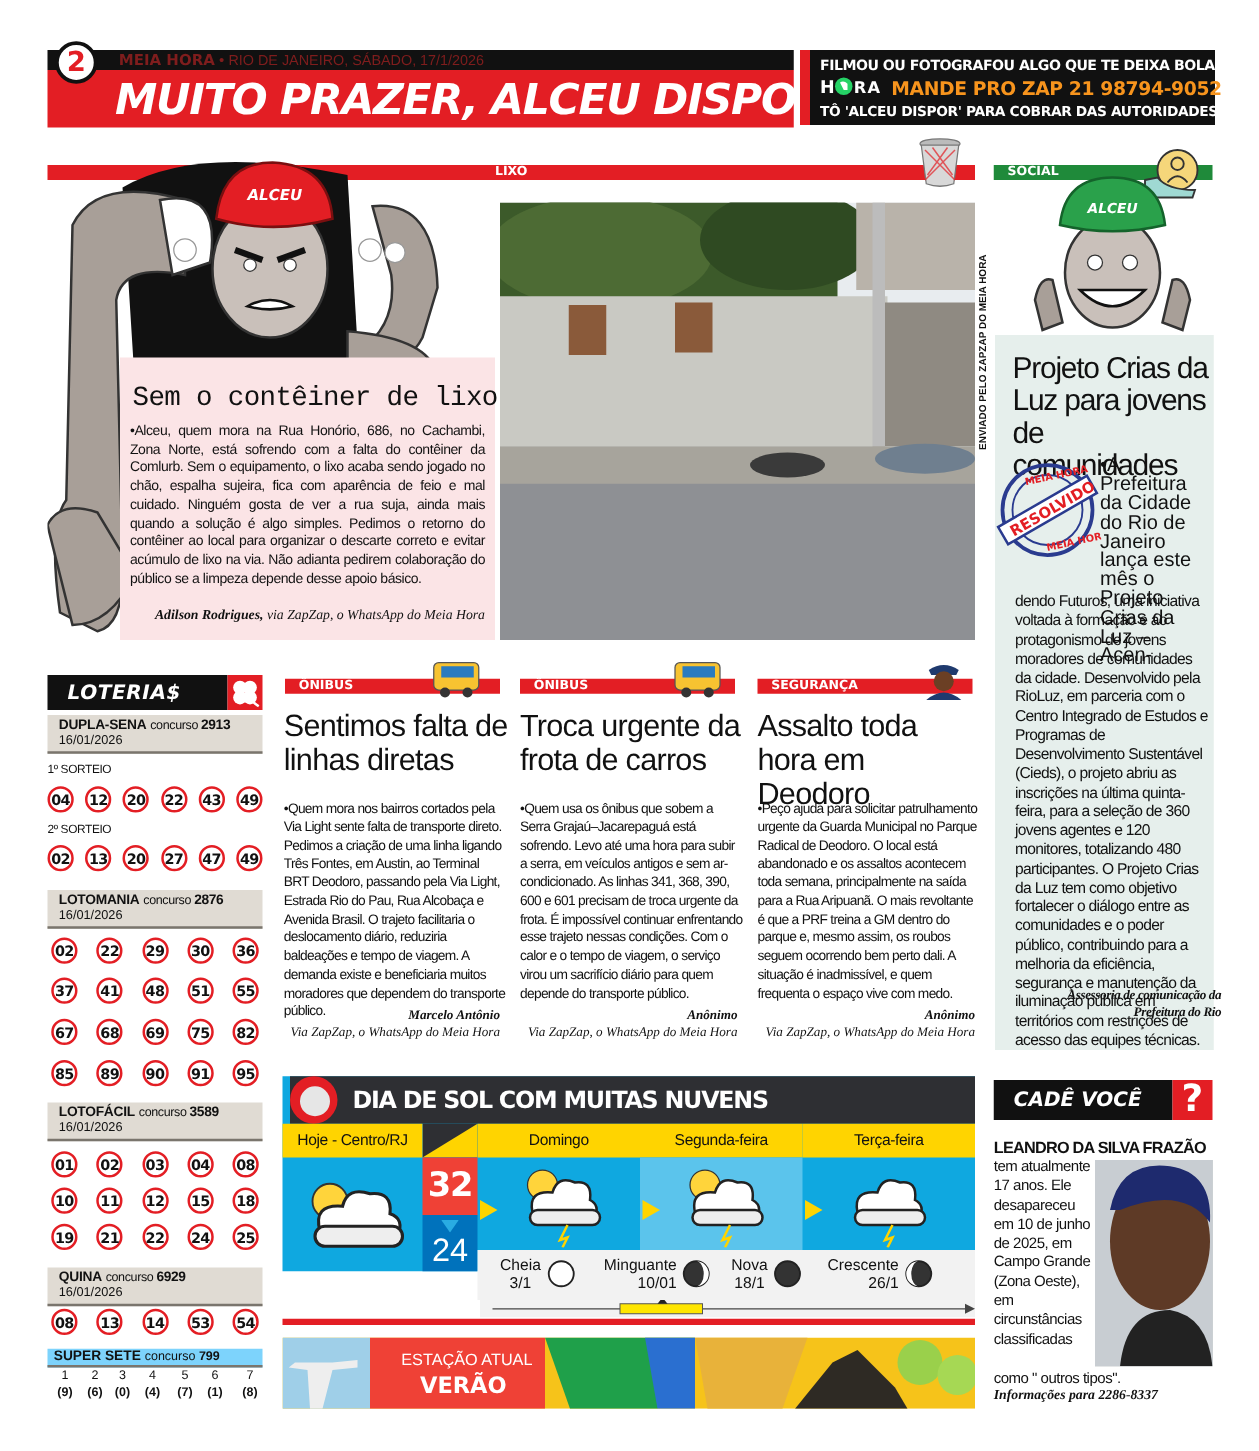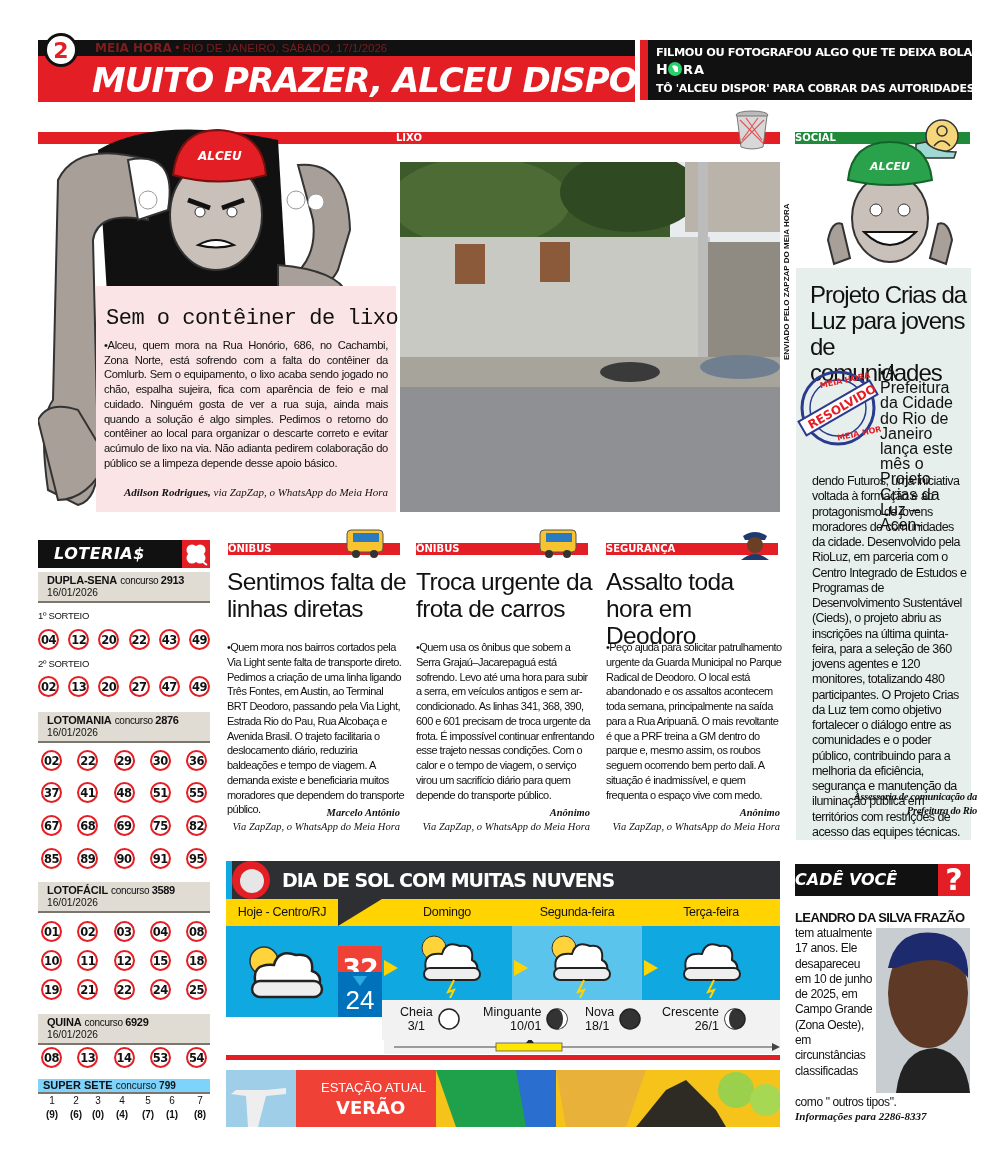--- a/index.html
+++ b/index.html
@@ -13,21 +13,21 @@
 #brand b{font-weight:900;font-family:"DejaVu Sans",sans-serif;font-size:12px}
 #brand span.d{font-family:"Liberation Sans Narrow","Liberation Sans",sans-serif;font-size:11.5px}
 #headline{left:92px;top:58px;color:#fff;font-size:34px;font-weight:bold;font-style:italic;font-family:"DejaVu Sans",sans-serif;letter-spacing:-1px;line-height:44px;white-space:nowrap}
 #zapbox{left:640px;top:40px;width:332px;height:60px;background:#111;border-left:8px solid #e31e24;color:#fff;padding:6px 8px}
 #zapbox .l1{font-size:11.3px;font-weight:bold;font-family:"DejaVu Sans",sans-serif;letter-spacing:-.4px;white-space:nowrap}
 #zapbox .l2{font-size:15px;font-weight:bold;font-family:"DejaVu Sans",sans-serif;white-space:nowrap;margin-top:2px;display:flex;align-items:center}
 #zapbox .l2 .logo{color:#fff;font-size:13px;margin-right:5px;letter-spacing:1px}
 #zapbox .l2 .orange{color:#f7941d;letter-spacing:-.3px}
 #zapbox .l3{font-size:11px;font-weight:bold;font-family:"DejaVu Sans",sans-serif;letter-spacing:-.3px;white-space:nowrap;margin-top:2px}
 
-.secbar{height:12px;color:#fff;font-size:10px;font-weight:bold;line-height:12px;padding-left:0;font-family:"DejaVu Sans",sans-serif}
+.secbar{height:12px;color:#fff;font-size:10px;font-weight:bold;line-height:12px;padding-left:11px;font-family:"DejaVu Sans",sans-serif}
 .red{background:#e31e24}
 .green{background:#1f8a3a}
 
 #lixobar{left:38px;top:132px;width:742px;text-align:left;padding-left:358px}
 #trash-icon{left:734px;top:110px;width:36px;height:40px}
 #alceu-angry{left:38px;top:120px;width:370px;height:390px}
 #pinkbox{left:96px;top:286px;width:300px;height:226px;background:#fbe4e6}
 #lixo-title{left:106px;top:306px;font-size:22px;white-space:nowrap;letter-spacing:-.5px;font-family:Liberation Mono, monospace}
 #lixo-text{left:104px;top:338px;width:284px;font-size:11.2px;line-height:14.7px;text-align:justify;letter-spacing:-.35px}
 #lixo-sig{left:104px;top:486px;width:284px;font-size:11px;font-style:italic;font-family:"Liberation Serif",serif;text-align:right;font-weight:bold}
@@ -65,27 +65,27 @@
 .col-title{position:absolute;top:568px;width:180px;font-size:24.5px;line-height:27px;letter-spacing:-.6px}
 .col-text{position:absolute;top:640px;width:178px;font-size:11px;line-height:14.75px;letter-spacing:-.55px}
 .col-sig{position:absolute;top:806px;width:178px;text-align:right;font-size:10.5px;line-height:14px;font-style:italic;font-family:Liberation Serif, serif}
 .col-sig b{font-weight:bold}
 
 #wx{left:226px;top:861px;width:554px;height:156px;background:#0fa8e0}
 #wx-head{left:232px;top:861px;width:548px;height:38px;background:#2e2f33;color:#fff;font-size:19px;font-weight:bold;line-height:38px;padding-left:50px;font-family:"DejaVu Sans",sans-serif;letter-spacing:-1px}
 #wx-sun-badge{left:232px;top:861px;width:38px;height:38px;border-radius:50%;background:#e31e24}
 #wx-sun-disc{left:240px;top:869px;width:24px;height:24px;border-radius:50%;background:#e6e6e6}
 .wx-day{position:absolute;top:899px;height:27px;background:#ffd400;font-size:12.5px;line-height:27px;text-align:center;letter-spacing:-.3px}
-#t-hi{left:338px;top:946px;width:44px;height:46px;background:#ef4136;color:#fff;font-size:27px;font-weight:bold;font-family:"DejaVu Sans",sans-serif;text-align:center;line-height:46px;letter-spacing:-1px}
+#t-hi{left:338px;top:926px;width:44px;height:46px;background:#ef4136;color:#fff;font-size:27px;font-weight:bold;font-family:"DejaVu Sans",sans-serif;text-align:center;line-height:46px;letter-spacing:-1px}
 #t-lo{left:338px;top:972px;width:44px;height:45px;background:#0072bc;color:#fff;font-size:26px;text-align:center;padding-top:14px;line-height:28px}
 #moonpanel{left:382px;top:1000px;width:398px;height:40px;background:#f2f2f2}
 #wx-redline{left:226px;top:1055px;width:554px;height:5px;background:#e31e24}
 #season{left:226px;top:1070px;width:554px;height:57px;overflow:hidden}
 
-#cade-head{left:795px;top:864px;width:143px;height:32px;background:#111;color:#fff;font-size:16px;font-weight:bold;font-style:italic;font-family:"DejaVu Sans",sans-serif;line-height:32px;}
+#cade-head{left:795px;top:864px;width:143px;height:32px;background:#111;color:#fff;font-size:16px;font-weight:bold;font-style:italic;font-family:"DejaVu Sans",sans-serif;line-height:32px;padding-left:16px}
 #cade-q{left:938px;top:864px;width:32px;height:32px;background:#e31e24;color:#fff;font-size:30px;font-weight:bold;text-align:center;line-height:32px;font-family:"DejaVu Sans",sans-serif}
 #cade-name{left:795px;top:910px;font-size:13px;font-weight:bold;letter-spacing:-.6px;white-space:nowrap}
 #cade-photo{left:876px;top:928px;width:94px;height:165px;overflow:hidden;background:#9aa2a8}
 #cade-text{left:795px;top:926px;width:82px;font-size:12px;line-height:15.3px;letter-spacing:-.4px}
 #cade-text2{left:795px;top:1095px;width:180px;font-size:12px;line-height:15px;letter-spacing:-.4px}
 #cade-info{left:795px;top:1110px;font-size:11px;font-weight:bold;font-style:italic;font-family:"Liberation Serif",serif;white-space:nowrap}
 </style>
 </head>
 <body>
 
@@ -102,20 +102,21 @@
   <div class="l1">FILMOU OU FOTOGRAFOU ALGO QUE TE DEIXA BOLADO?</div>
   <div class="l2">
     <span class="logo">
       <svg width="52" height="16" viewBox="0 0 52 16">
           <text x="0" y="13" fill="#fff" font-size="14" font-weight="bold" font-family="DejaVu Sans, sans-serif">H</text>
           <circle cx="19" cy="8" r="7" fill="#25d366"></circle>
           <path d="M16 5 q3 -2 6 1 v5 h-3z" fill="#fff"></path>
           <text x="27" y="13" fill="#fff" font-size="13" font-weight="bold" font-family="DejaVu Sans, sans-serif">RA</text>
         </svg>
     </span>
+    <span class="orange">MANDE PRO ZAP 21 98794-9052</span>
   </div>
   <div class="l3">TÔ 'ALCEU DISPOR' PARA COBRAR DAS AUTORIDADES</div>
 </div>
 
 <div class="abs secbar red" id="lixobar">LIXO</div>
 <svg class="abs" id="trash-icon" viewBox="0 0 36 40">
   <ellipse cx="18" cy="5" rx="16" ry="4" fill="#bbb" stroke="#777"></ellipse>
   <path d="M3 6 L7 37 Q18 41 29 37 L33 6 Z" fill="#d8d8d8" stroke="#777"></path>
   <path d="M6 10 L30 34 M30 10 L6 34 M12 8 L28 30 M24 8 L8 30" stroke="#e31e24" stroke-width="1.2" opacity=".7"></path>
 </svg>
@@ -443,21 +444,21 @@
     <div class="abs" style="left: 483px; top: 1005px; display: flex; align-items: center; gap: 4px; font-size: 12.5px; line-height: 14px; text-align: right;">
       <div>
         <div>Minguante</div>
         <div>10/01</div>
       </div>
       <svg width="24" height="24" viewBox="0 0 24 24">
         <circle cx="12" cy="12" r="10" fill="#333" stroke="#222" stroke-width="1.5"></circle>
         <path d="M12 2 A10 10 0 0 1 12 22 A6 10 0 0 0 12 2Z" fill="#fff"></path>
       </svg>
     </div>
-    <div class="abs" style="left: 585px; top: 1005px; display: flex; align-items: center; gap: 4px; font-size: 12.5px; line-height: 14px; text-align: left;">
+    <div class="abs" style="left: 585px; top: 1005px; display: flex; align-items: center; gap: 4px; font-size: 12.5px; line-height: 14px; text-align: center;">
       <div>
         <div>Nova</div>
         <div>18/1</div>
       </div>
       <svg width="24" height="24" viewBox="0 0 24 24">
         <circle cx="12" cy="12" r="10" fill="#333" stroke="#222" stroke-width="1.5"></circle>
       </svg>
     </div>
     <div class="abs" style="left: 662px; top: 1005px; display: flex; align-items: center; gap: 4px; font-size: 12.5px; line-height: 14px; text-align: right;">
       <div>

